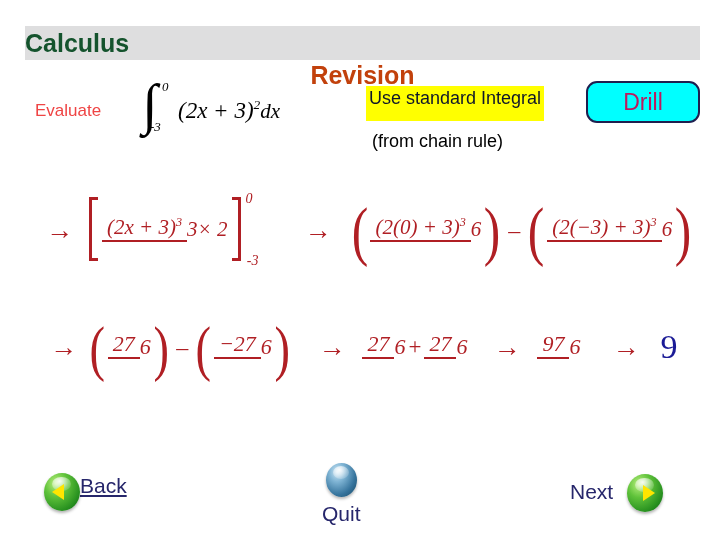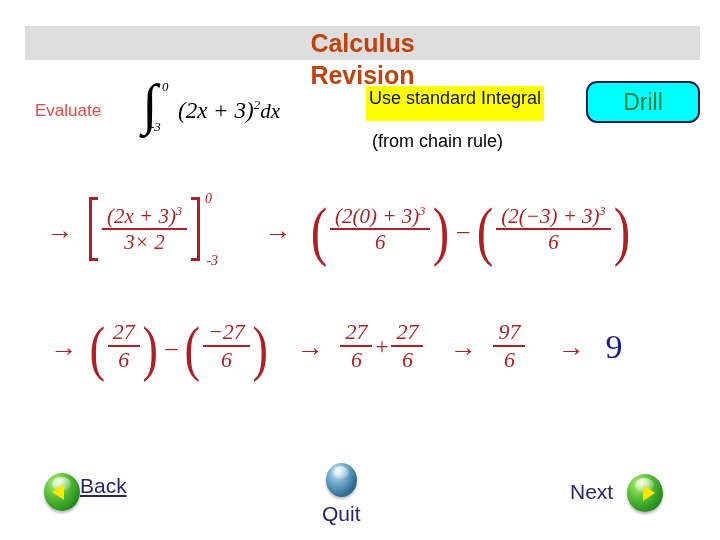--- a/index.html
+++ b/index.html
@@ -28,24 +28,24 @@
     top: 26px;
     width: 675px;
     height: 34px;
     background: #dededf;
   }
   .title-line1 {
     position: absolute;
     left: 0;
     top: 0;
     width: 675px;
-    text-align: center;
+    text-align: left;
     font-size: 25px;
     font-weight: bold;
-    color: #c2410c;
+    color: #14532d;
     line-height: 34px;
     letter-spacing: 0px;
   }
   .title-line2 {
     position: absolute;
     left: 25px;
     top: 60px;
     width: 675px;
     text-align: center;
     font-size: 25px;
@@ -155,21 +155,21 @@
     width: 114px;
     height: 42px;
     background: #00ffff;
     border: 2px solid #1f1f4f;
     border-radius: 11px;
     box-sizing: border-box;
     display: flex;
     align-items: center;
     justify-content: center;
     font-size: 23px;
-    color: #15803d;
+    color: #be185d;
     cursor: pointer;
   }
 
   
   .work {
     position: absolute;
     color: #b01f24;
     font-family: "Liberation Serif", serif;
   }
   .row2 { left: 36px; top: 186px; height: 86px; display: flex; align-items: center; }
@@ -180,21 +180,20 @@
     color: #b01f24;
     margin: 0 10px;
     line-height: 1;
     position: relative;
     top: 1px;
   }
   .arrow.sp-lg { margin: 0 17px; }
 
   .frac {
     display: inline-flex;
-    flex-direction: column;
     align-items: center;
     vertical-align: middle;
     line-height: 1.02;
   }
   .frac .num {
     padding: 0 5px 1px 5px;
     border-bottom: 2px solid #b01f24;
     font-size: 21px;
     font-style: italic;
     white-space: nowrap;

